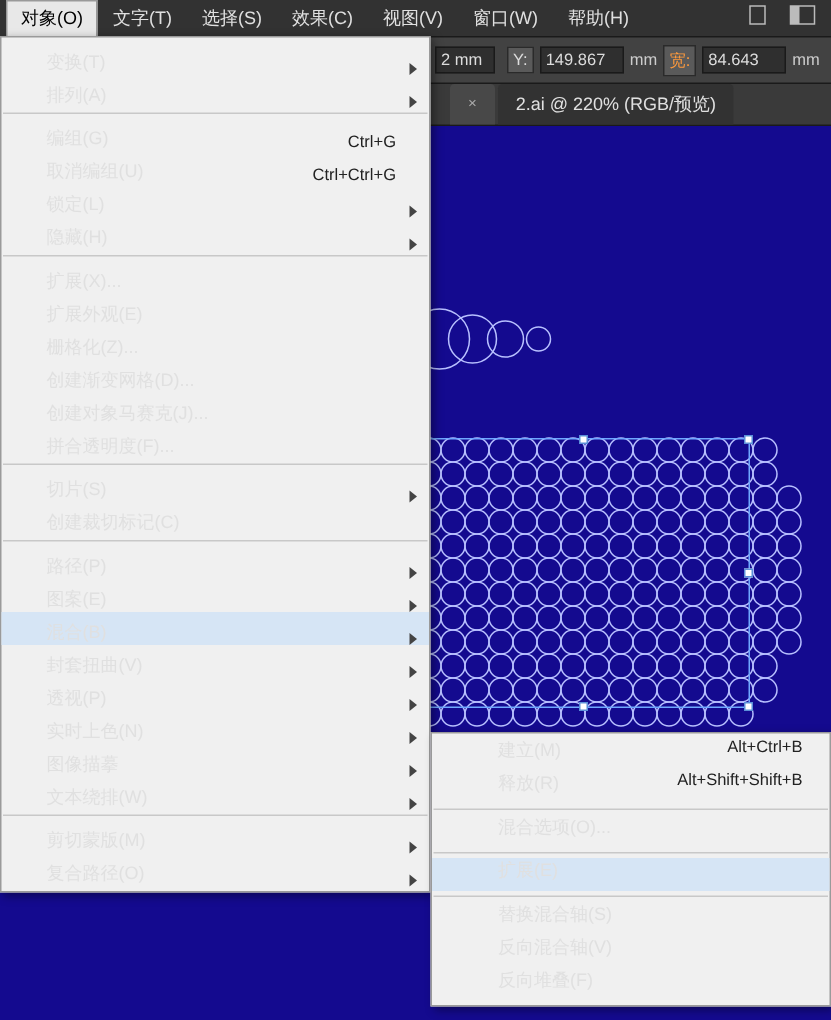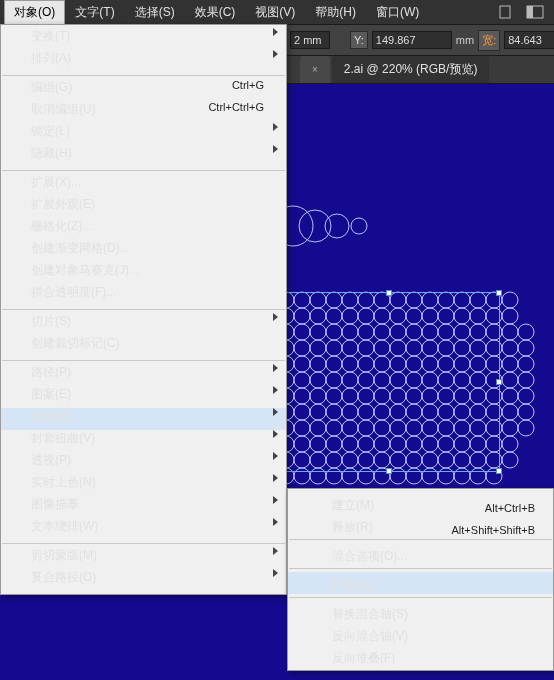--- a/index.html
+++ b/index.html
@@ -1,59 +1,59 @@
 <!DOCTYPE html>
 <html><head>
 <meta charset="utf-8">
 <style>
 *{margin:0;padding:0;box-sizing:border-box;font-family:"Microsoft YaHei",sans-serif;font-size:12px;color:#e0e0e0;user-select:none}
 body{background:#323232;width:554px;height:680px;overflow:hidden;position:relative}
-.menubar{height:24px;background:#323232;display:flex;align-items:center;padding:0 4px;position:relative;z-index:10}
+.menubar{height:24px;background:#323232;display:flex;align-items:flex-start;padding:0 4px;position:relative;z-index:10}
 .menubar-item{padding:4px 10px;cursor:default}
 .menubar-item.active{background:#e8e8e8;color:#000;border:1px solid #999;padding:3px 9px}
 .menubar-spacer{flex:1}
 .menubar-icon{width:26px;height:20px;display:flex;align-items:center;justify-content:center;margin:0 2px}
 .toolbar{height:32px;background:#424242;display:flex;align-items:center;padding:0 6px;border-top:1px solid #1a1a1a;border-bottom:1px solid #1a1a1a;position:relative}
-.toolbar .field{display:flex;align-items:flex-end;margin-right:16px}
+.toolbar .field{display:flex;align-items:flex-end;margin-right:4px}
 .toolbar .lbl{background:#5a5a5a;color:#ddd;padding:2px 3px;border:1px solid #2a2a2a;font-size:11px}
 .toolbar .lbl.orange{color:#ff9a3c}
-.toolbar input{width:80px;background:#2f2f2f;border:1px solid #1a1a1a;color:#ddd;padding:2px 3px;font-size:11px}
+.toolbar input{width:56px;background:#2f2f2f;border:1px solid #1a1a1a;color:#ddd;padding:2px 3px;font-size:11px}
 .tabbar{height:28px;background:#3a3a3a;display:flex;align-items:flex-end;padding:0 0 0 8px;border-bottom:1px solid #1a1a1a}
 .tab{padding:5px 12px;background:#484848;color:#ccc;margin-right:2px;border-top-left-radius:3px;border-top-right-radius:3px;font-size:11px;display:flex;align-items:center;gap:6px}
 .tab.active{background:#323232}
 .tab .x{font-size:10px;color:#aaa}
 .canvas{position:absolute;left:0;top:84px;right:0;bottom:0;background:#140a8f;overflow:hidden}
 .bbox{position:absolute;left:278px;top:208px;width:222px;height:180px;border:1px solid #6fa8ff}
 .handle{position:absolute;width:6px;height:6px;background:#fff;border:1px solid #5a8fd8}
 .dropdown{position:absolute;left:0;top:24px;width:287px;background:#f0f0f0;border:1px solid #9a9a9a;box-shadow:2px 2px 6px rgba(0,0,0,.4);z-index:20;padding:3px 0}
-.dropdown .row{display:flex;align-items:flex-start;height:22px;padding:0 22px 0 30px;color:#222;position:relative}
+.dropdown .row{display:flex;align-items:flex-end;height:22px;padding:0 22px 0 30px;color:#222;position:relative}
 .dropdown .row.disabled{color:#999}
 .dropdown .row.highlight{background:#d6e5f5}
 .dropdown .row .sc{margin-left:auto;color:#222;font-size:11px}
 .dropdown .row.disabled .sc{color:#999}
 .dropdown .row .arr{position:absolute;right:8px;border-left:5px solid #444;border-top:4px solid transparent;border-bottom:4px solid transparent}
 .sep{height:1px;margin:3px 1px;background:#c8c8c8}
 .submenu{position:absolute;left:287px;top:488px;width:267px;background:#f0f0f0;border:1px solid #9a9a9a;box-shadow:2px 2px 6px rgba(0,0,0,.4);z-index:21;padding:3px 0}
-.submenu .row{display:flex;align-items:flex-end;height:22px;padding:0 18px 0 44px;color:#222;position:relative}
+.submenu .row{display:flex;align-items:flex-start;height:22px;padding:0 18px 0 44px;color:#222;position:relative}
 .submenu .row.disabled{color:#999}
 .submenu .row.highlight{background:#d6e5f5}
 .submenu .row .sc{margin-left:auto;color:#222;font-size:11px}
 .globe circle{fill:none;stroke:#b8c0ff;stroke-width:1}
 </style>
 </head>
 <body>
 
 <div class="menubar">
   <div class="menubar-item active">对象(O)</div>
   <div class="menubar-item">文字(T)</div>
   <div class="menubar-item">选择(S)</div>
   <div class="menubar-item">效果(C)</div>
   <div class="menubar-item">视图(V)</div>
+  <div class="menubar-item">窗口(W)</div>
   <div class="menubar-item">帮助(H)</div>
-  <div class="menubar-item">窗口(W)</div>
   <div class="menubar-spacer"></div>
   <div class="menubar-icon">
       <svg width="14" height="14">
         <rect x="2" y="1" width="10" height="12" fill="none" stroke="#bbb"></rect>
       </svg>
     </div>
   <div class="menubar-icon">
       <svg width="18" height="14">
         <rect x="1" y="1" width="16" height="12" fill="none" stroke="#bbb"></rect>
         <rect x="1" y="1" width="6" height="12" fill="#bbb"></rect>

